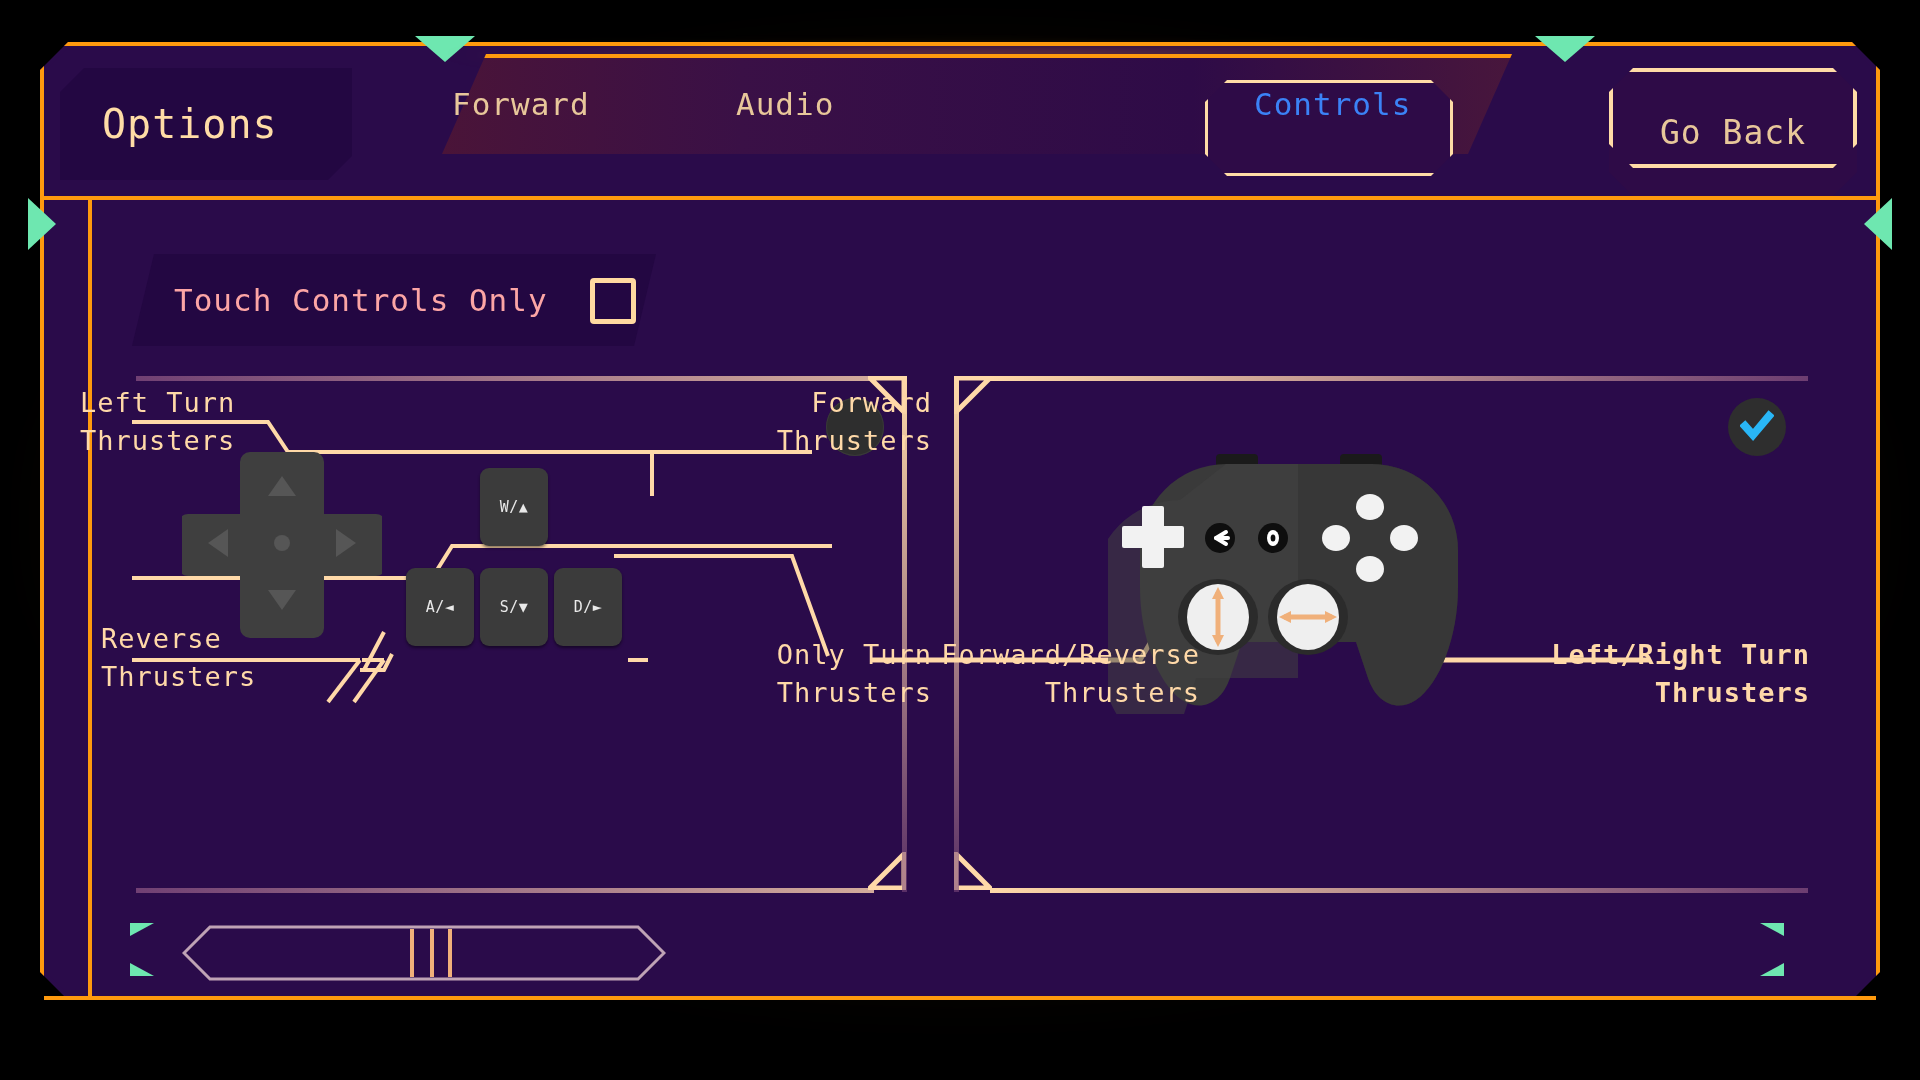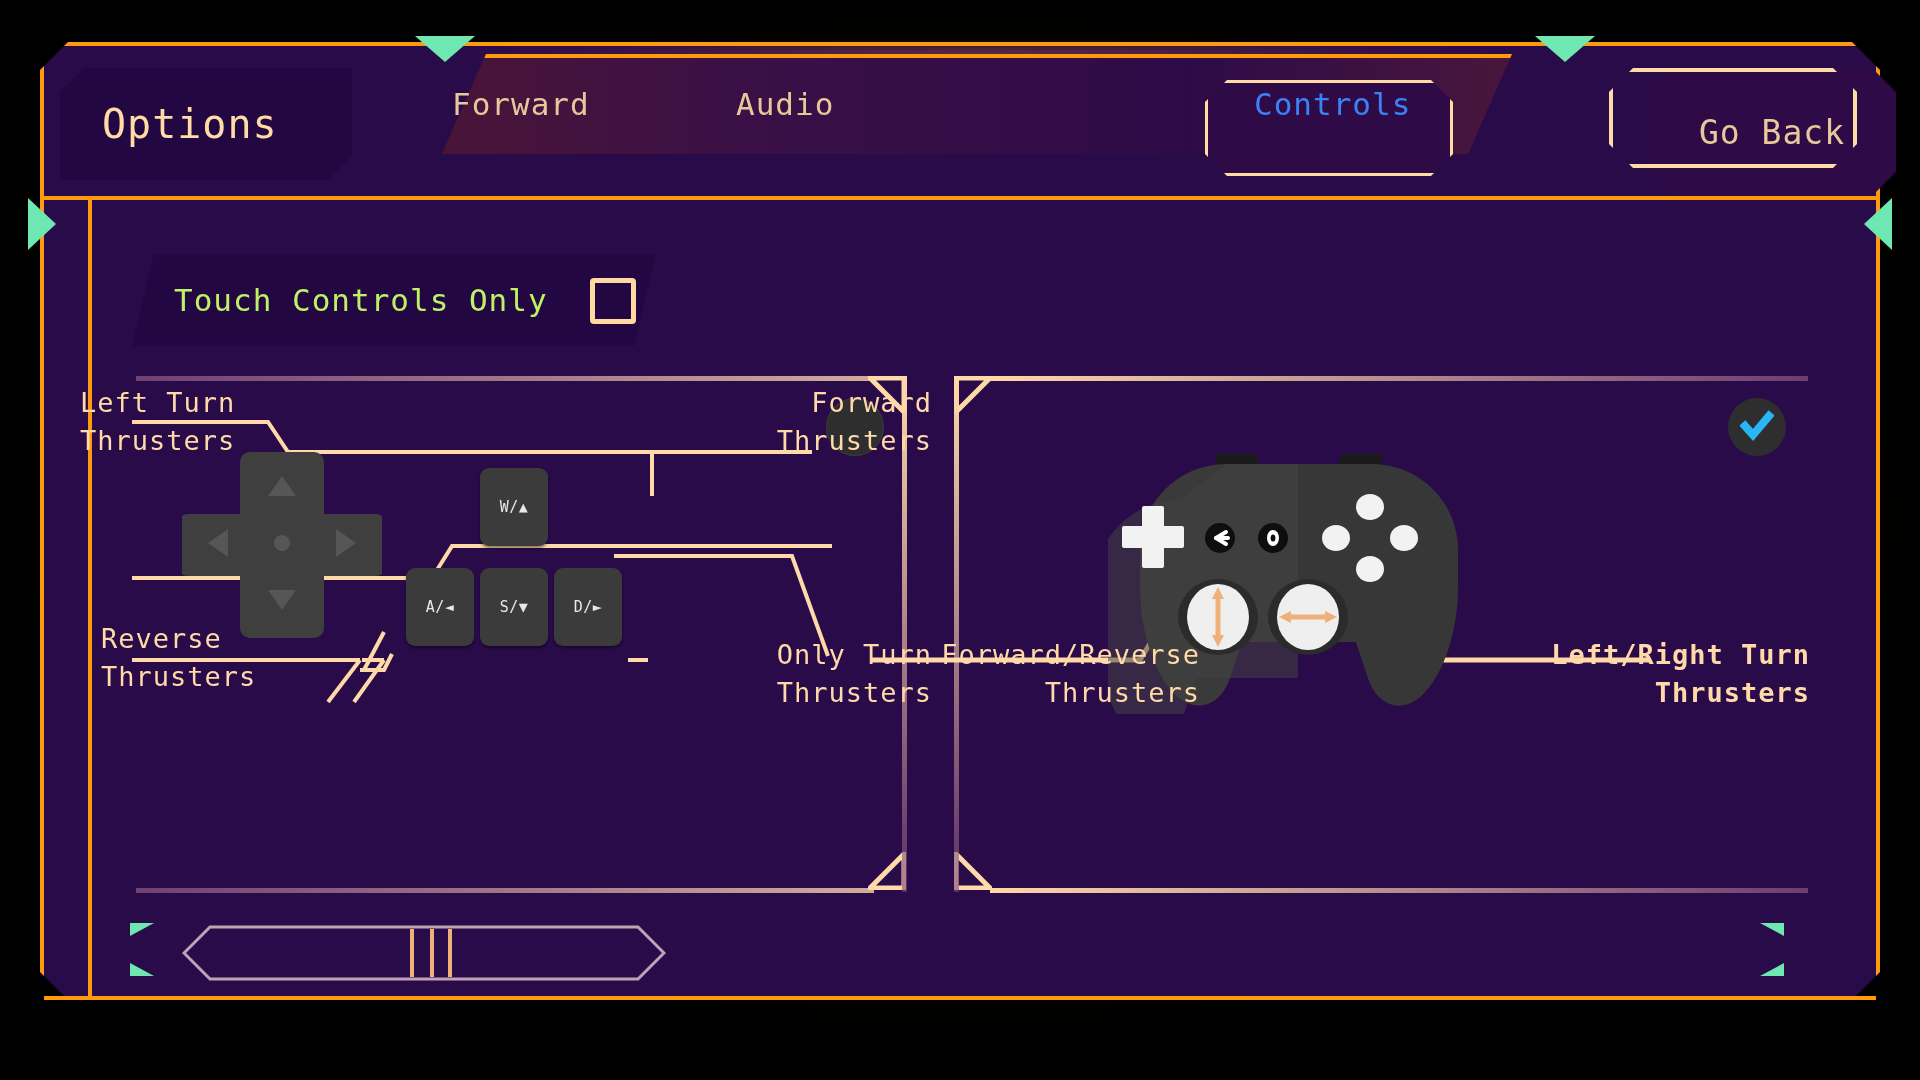--- a/index.html
+++ b/index.html
@@ -109,21 +109,21 @@
 
   
   .goback {
     position: absolute; left: 1609px; top: 68px;
     width: 248px; height: 128px;
     background: #2E0B47;
     clip-path: polygon(
       0 24px, 24px 0, calc(100% - 24px) 0, 100% 24px,
       100% calc(100% - 24px), calc(100% - 24px) 100%,
       24px 100%, 0 calc(100% - 24px));
-    display: flex; align-items: center; justify-content: center; margin-left: 39px;
+    display: flex; align-items: center; justify-content: center;
   }
   .goback-border {
     position: absolute; left: 1609px; top: 68px;
     width: 248px; height: 100px;
     border: 4px solid #FFDCA6;
     clip-path: polygon(
       0 24px, 24px 0, calc(100% - 24px) 0, 100% 24px,
       100% calc(100% - 24px), calc(100% - 24px) 100%,
       24px 100%, 0 calc(100% - 24px));
     pointer-events:none;
@@ -141,21 +141,21 @@
 
   
   .touch-row {
     position: absolute; left: 132px; top: 254px;
     width: 524px; height: 92px;
     background: #230742;
     clip-path: polygon(22px 0, 100% 0, calc(100% - 22px) 100%, 0 100%);
     display: flex; align-items: center;
   }
   .touch-label {
-    margin-left: 42px; font-size: 31px; color: #bef264; letter-spacing: 1px;
+    margin-left: 42px; font-size: 31px; color: #fca5a5; letter-spacing: 1px;
   }
   .touch-checkbox {
     position: absolute; left: 590px; top: 278px;
     width: 46px; height: 46px;
     border: 5px solid #FFD9A0; border-radius: 4px;
     background: transparent;
   }
 
   
   .panel { position: absolute; }

